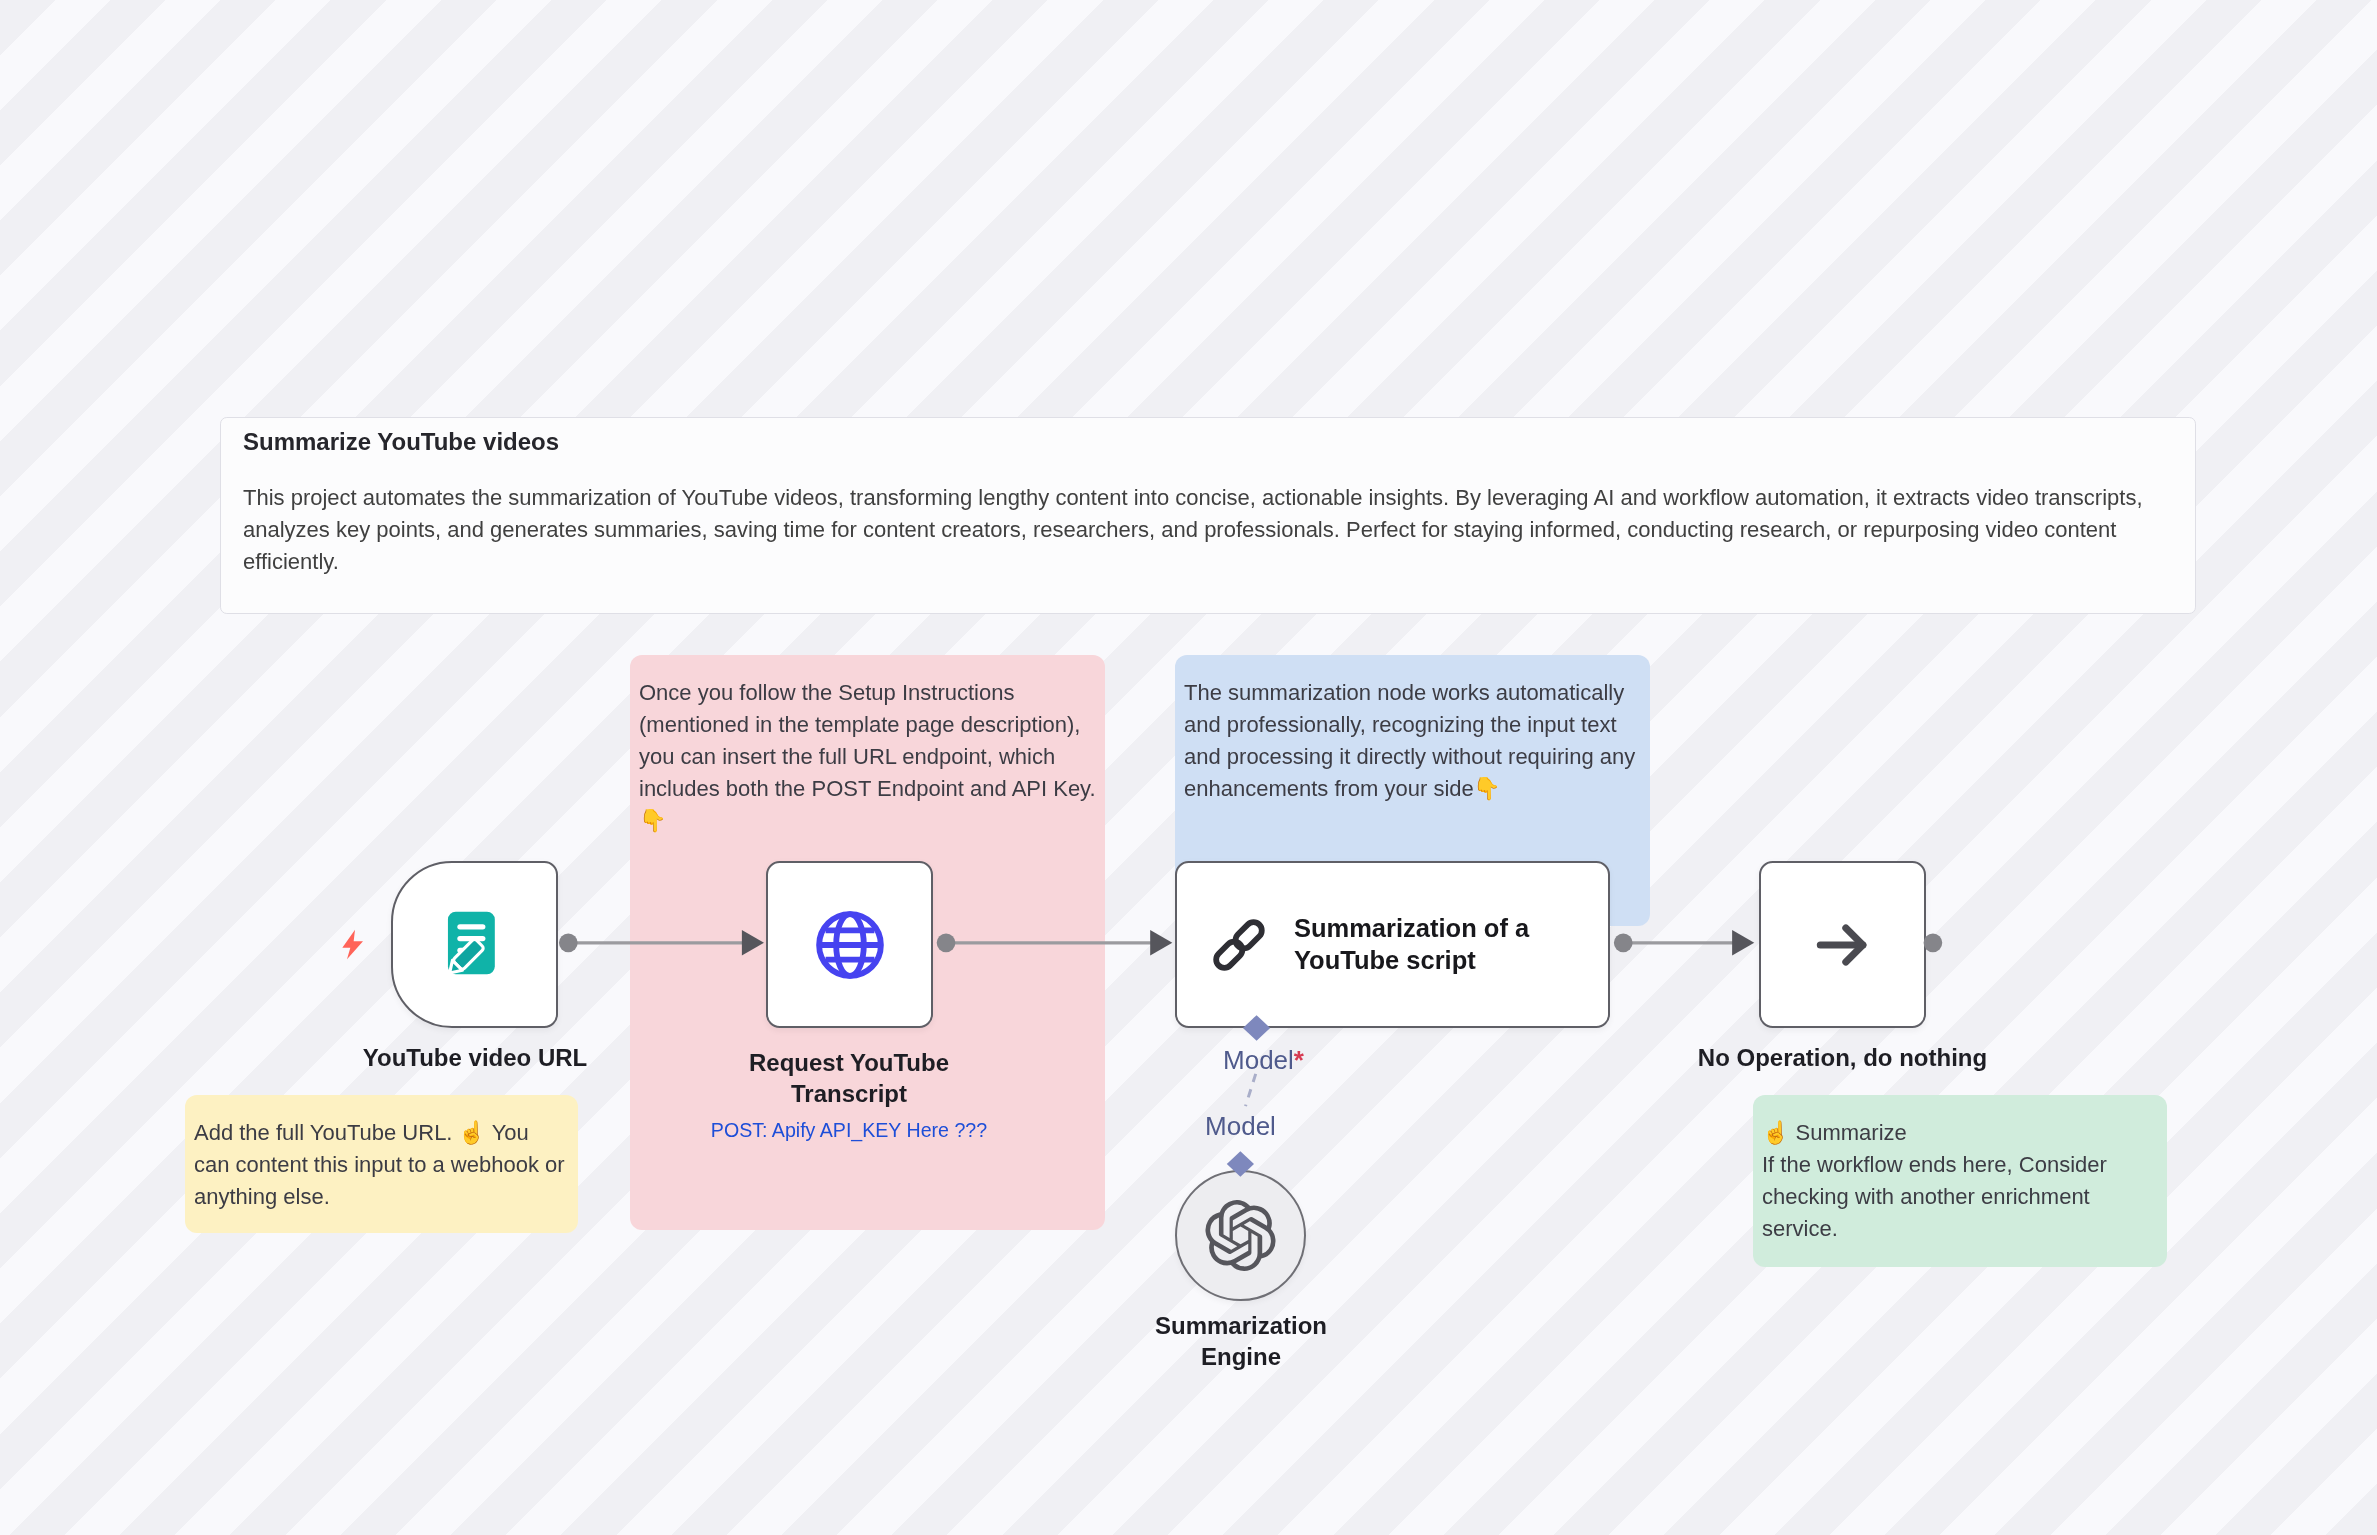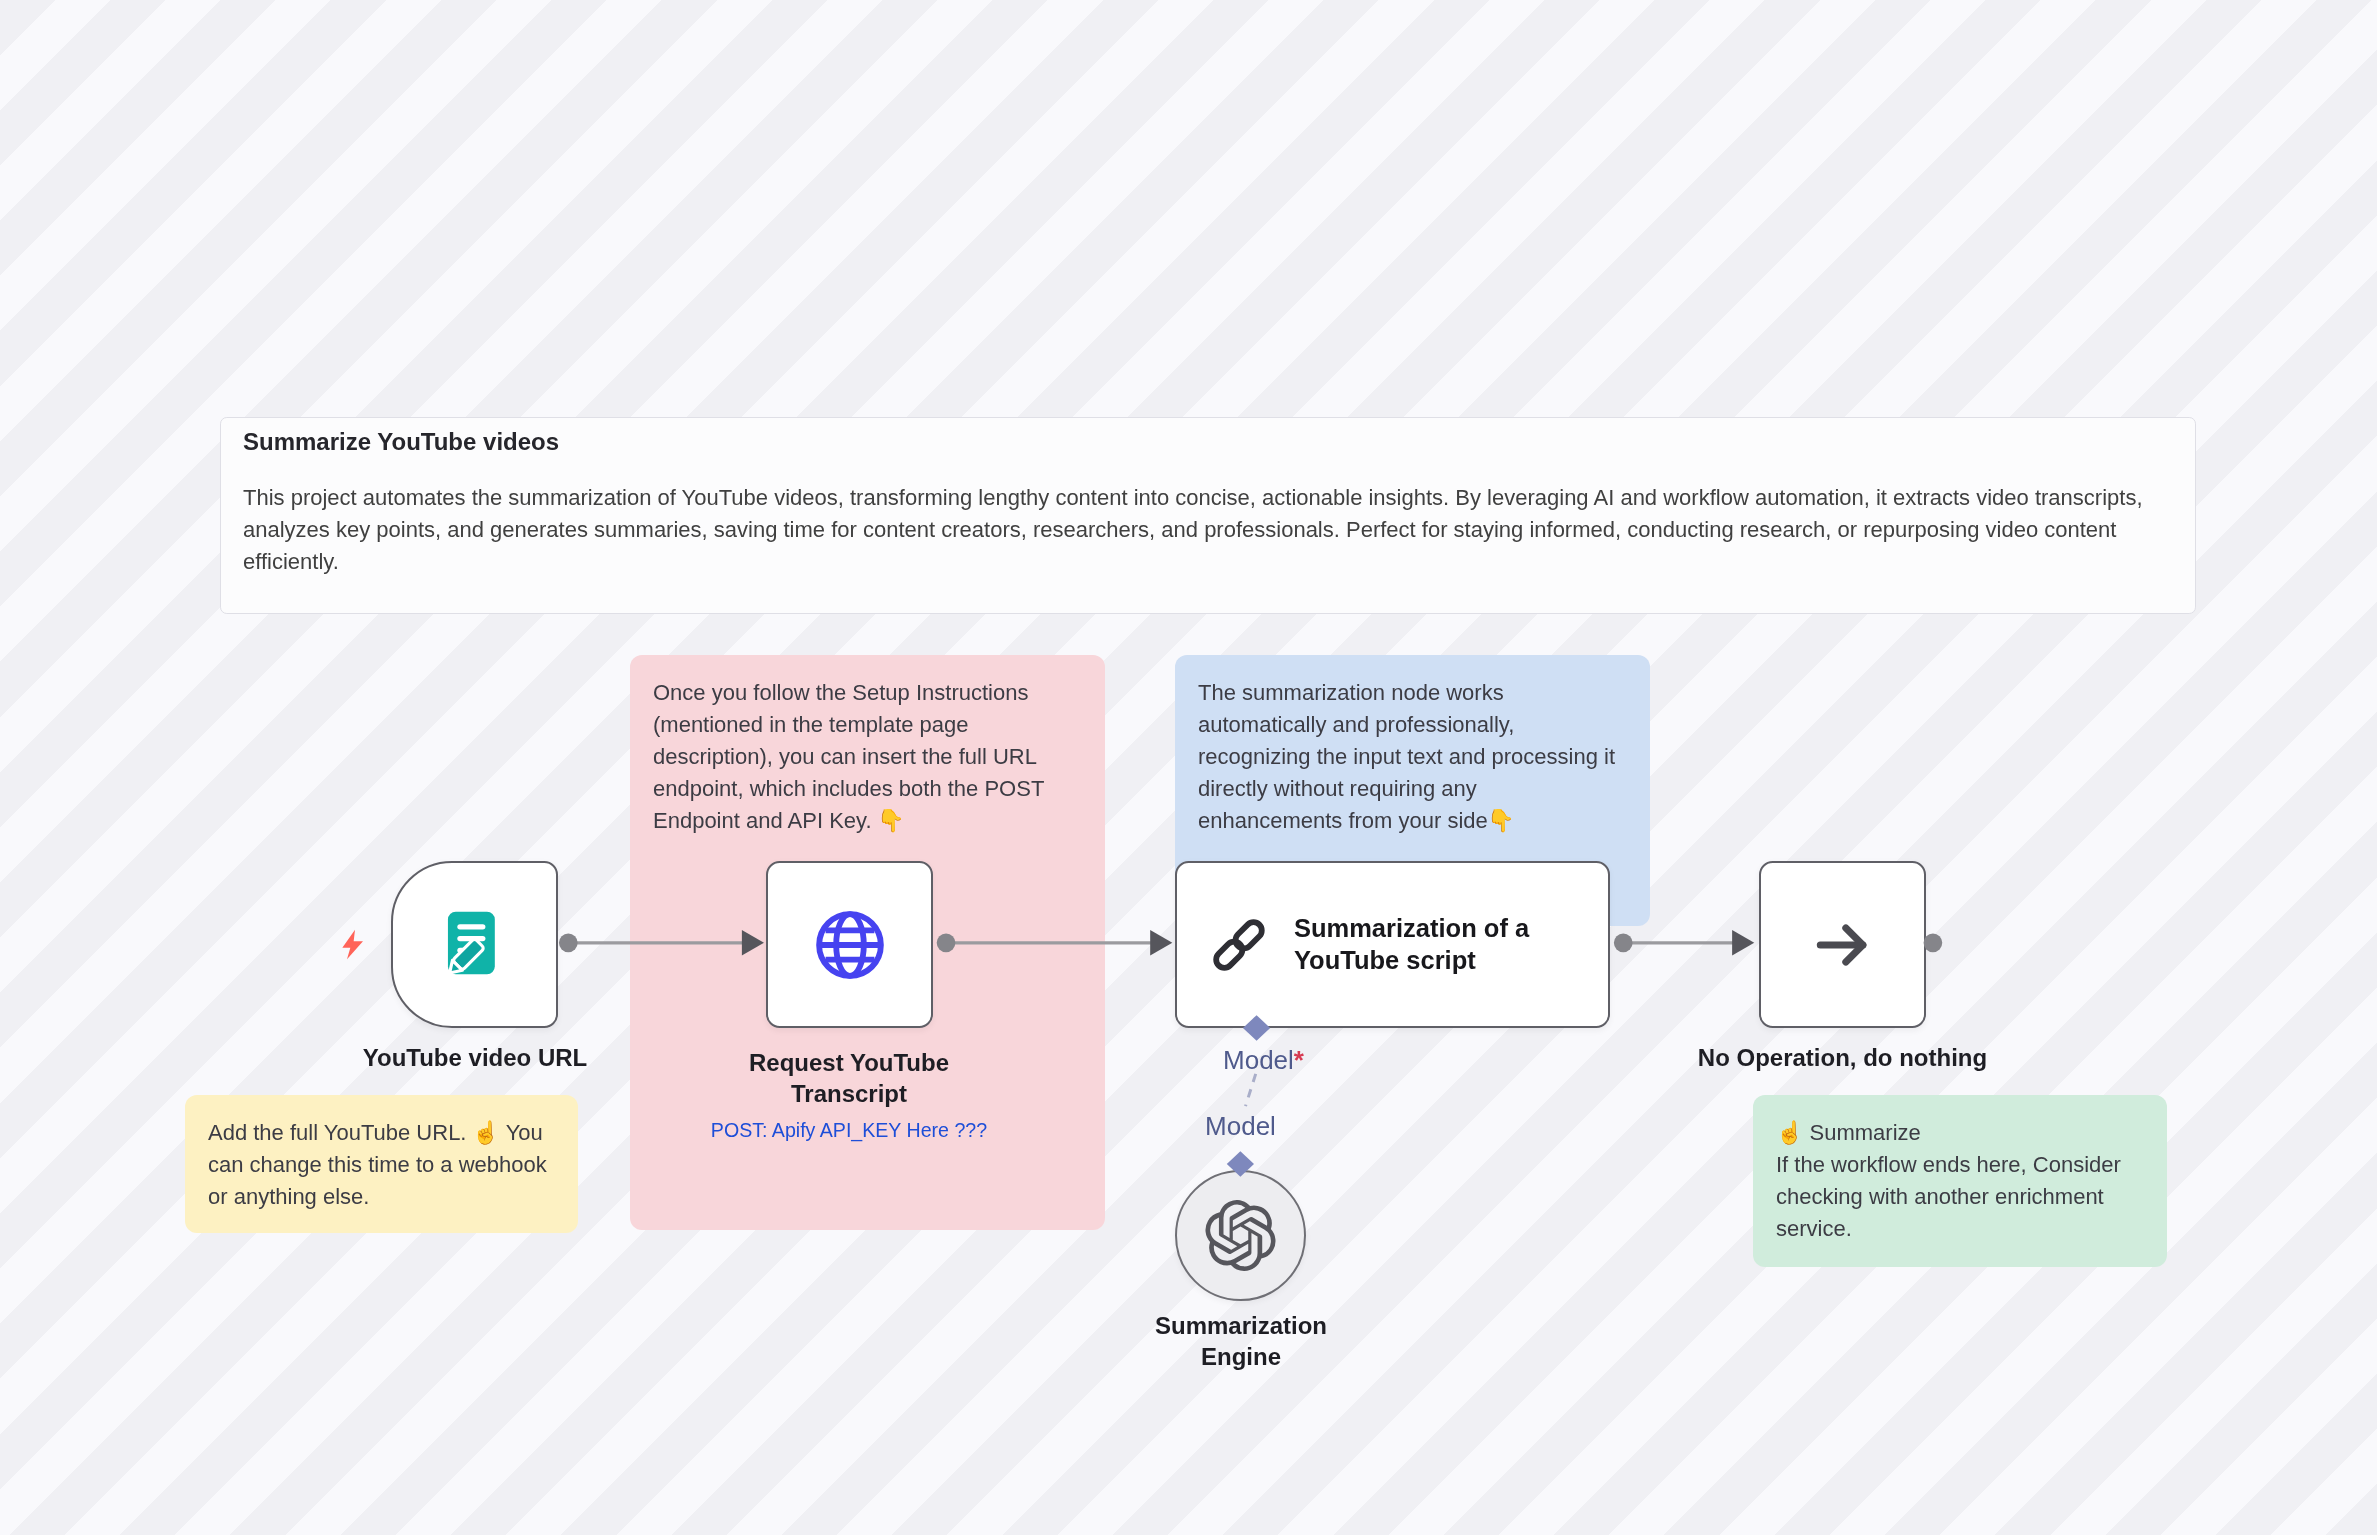--- a/index.html
+++ b/index.html
@@ -10,21 +10,21 @@
     background: repeating-linear-gradient(135deg,
       #f0f0f4 0px, #f0f0f4 39px,
       #f9f9fc 39px, #f9f9fc 78px);
   }
   .canvas { position: relative; width: 2377px; height: 1536px; }
 
   
   .sticky {
     position: absolute;
     border-radius: 12px;
-    padding: 22px 23px;
+    padding: 22px 9px;
     font-size: 22px;
     line-height: 1.45;
     color: #3c3c44;
     z-index: 1;
   }
   .sticky.main {
     left: 220px; top: 417px; width: 1976px; height: 197px;
     background: #fcfcfd;
     border: 0.9px solid #dfdfe6;
     border-radius: 6.8px;
@@ -110,21 +110,21 @@
 
   <section class="sticky pink">
     <p>Once you follow the Setup Instructions (mentioned in the template page description), you can insert the full URL endpoint, which includes both the POST Endpoint and API Key. 👇</p>
   </section>
 
   <section class="sticky blue">
     <p>The summarization node works automatically and professionally, recognizing the input text and processing it directly without requiring any enhancements from your side👇</p>
   </section>
 
   <section class="sticky yellow">
-    <p>Add the full YouTube URL. ☝️ You can change this time to a webhook or anything else.</p>
+    <p>Add the full YouTube URL. ☝️ You can content this input to a webhook or anything else.</p>
   </section>
 
   <section class="sticky green">
     <p>☝️ Summarize</p>
     <p>If the workflow ends here, Consider checking with another enrichment service.</p>
   </section>
 
   <svg class="bolt" width="32" height="41" viewBox="0 0 24 24">
     <path d="M13.5 1 L4 14.5 H10 L7.5 23 L19.5 9.5 H12.5 Z" fill="#ff6459"></path>
   </svg>

